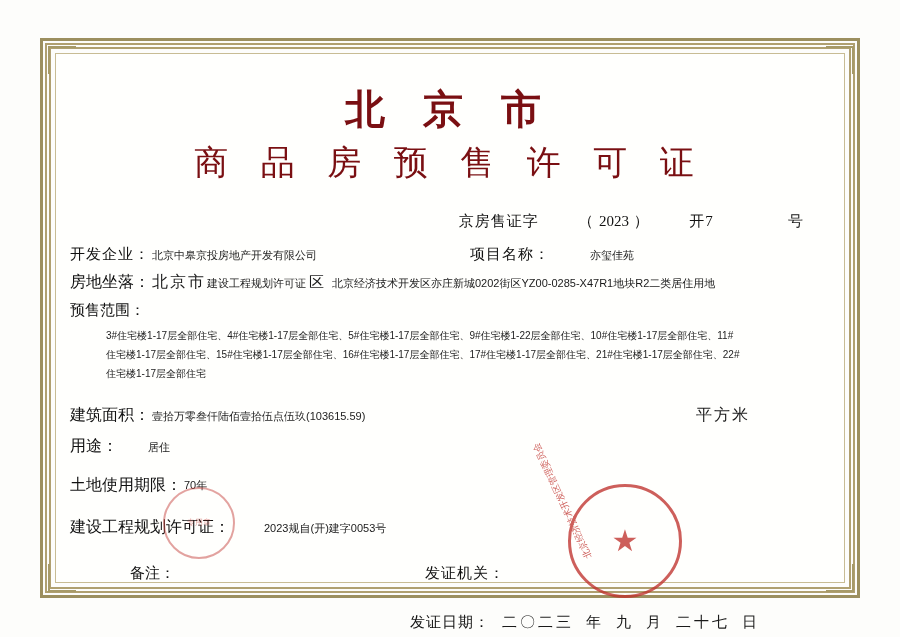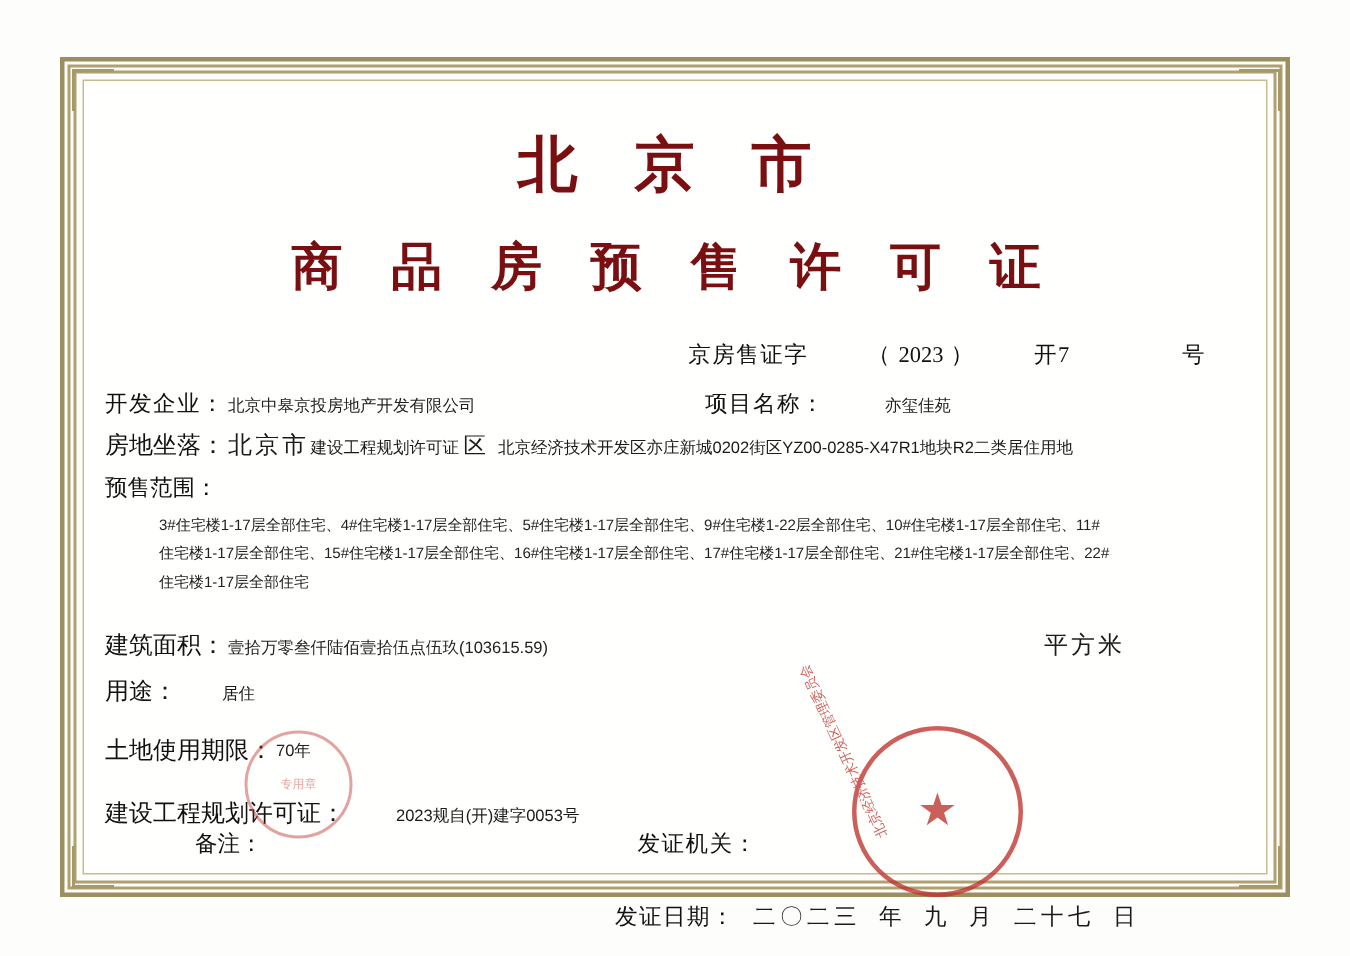--- a/index.html
+++ b/index.html
@@ -77,24 +77,24 @@
     font-size: 40px;
     font-weight: bold;
     letter-spacing: 14px;
     color: #7a0f12;
     margin-top: 22px;
     font-family: "Liberation Serif", "DejaVu Serif", serif;
   }
   .title-sub {
     text-align: center;
     font-size: 34px;
-    font-weight: bold;
+    font-weight: normal;
     letter-spacing: 12px;
     color: #7a0f12;
-    margin-top: 18px;
+    margin-top: 3px;
   }
 
   .serial-row {
     margin-top: 26px;
     text-align: right;
     padding-right: 26px;
     font-size: 15px;
     color: #111;
     letter-spacing: 1px;
   }
@@ -182,20 +182,21 @@
   }
 
   .row-use { margin-top: 10px; display:flex; align-items: baseline; }
   .use-val { margin-left: 30px; font-size: 11px; font-family: "Liberation Sans", sans-serif; }
 
   .row-term { margin-top: 18px; display:flex; align-items: center; }
   .row-permit { margin-top: 21px; display:flex; align-items: baseline; }
   .permit-val { margin-left: 34px; font-size: 11px; font-family: "Liberation Sans", sans-serif; }
 
   .row-remark {
+    margin-top: 26px;
     display: flex;
     align-items: baseline;
   }
   .remark-label { margin-left: 60px; font-size: 15px; }
   .issuer { margin-left: 250px; font-size: 15px; letter-spacing: 1px; }
 
   .row-date {
     margin-top: 30px;
     display: flex;
     align-items: baseline;

